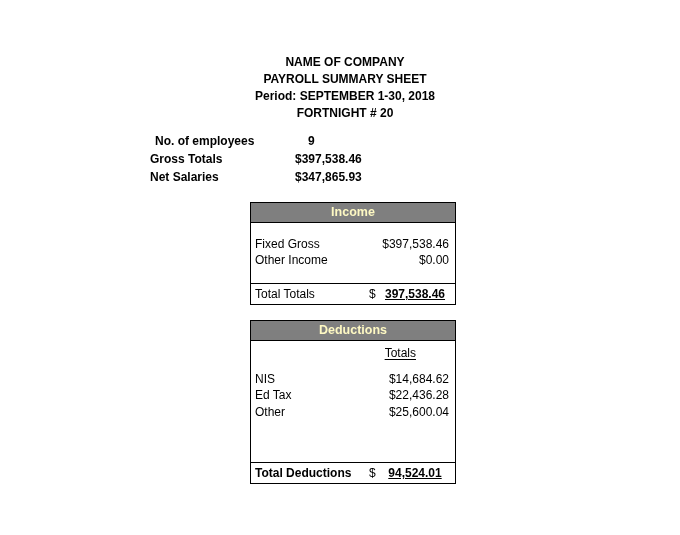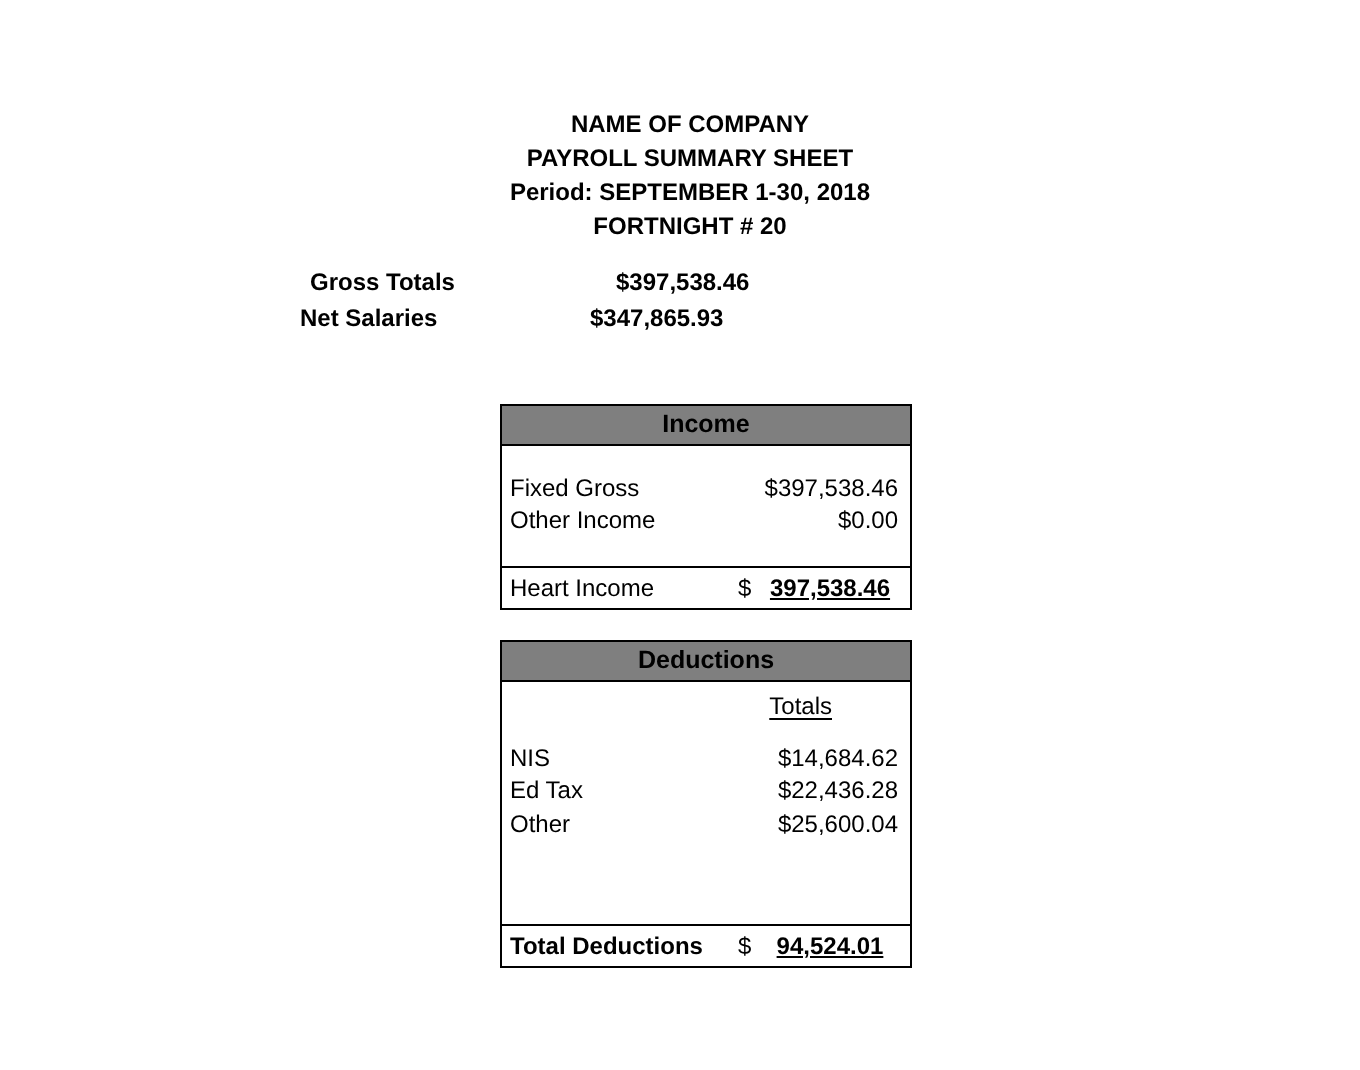--- a/index.html
+++ b/index.html
@@ -58,21 +58,21 @@
     flex-direction: column;
   }
   .tbl.income { top: 202px; height: 103px; }
   .tbl.deductions { top: 320px; height: 164px; }
 
   .tbl-title {
     flex: 0 0 auto;
     height: 19px;
     line-height: 19px;
     background: #7f7f7f;
-    color: #000000;
+    color: #fef9c3;
     font-size: 12.5px;
     font-weight: 700;
     text-align: center;
     border-bottom: 1px solid #000000;
   }
   .spacer-income { flex: 0 0 13px; }
   .spacer-ded { flex: 0 0 10px; }
 
   .trow {
     flex: 0 0 auto;
@@ -127,20 +127,24 @@
 
   <div class="doc-header">
     <div>NAME OF COMPANY</div>
     <div>PAYROLL SUMMARY SHEET</div>
     <div>Period: SEPTEMBER 1-30, 2018</div>
     <div>FORTNIGHT # 20</div>
   </div>
 
   <div class="summary">
     <div class="s-row">
+      <div class="s-label">No. of employees</div>
+      <div class="s-value">9</div>
+    </div>
+    <div class="s-row">
       <div class="s-label">Gross Totals</div>
       <div class="s-value">$397,538.46</div>
     </div>
     <div class="s-row">
       <div class="s-label">Net Salaries</div>
       <div class="s-value">$347,865.93</div>
     </div>
   </div>
 
   <div class="tbl income">
@@ -148,21 +152,21 @@
     <div class="spacer-income"></div>
     <div class="trow">
       <div class="lbl">Fixed Gross</div>
       <div class="val">$397,538.46</div>
     </div>
     <div class="trow">
       <div class="lbl">Other Income</div>
       <div class="val">$0.00</div>
     </div>
     <div class="total-row">
-      <div class="lbl">Heart Income</div>
+      <div class="lbl">Total Totals</div>
       <div class="cur">$</div>
       <div class="val">397,538.46</div>
     </div>
   </div>
 
   <div class="tbl deductions">
     <div class="tbl-title">Deductions</div>
     <div class="totals-head">
       <span>Totals</span>
     </div>

